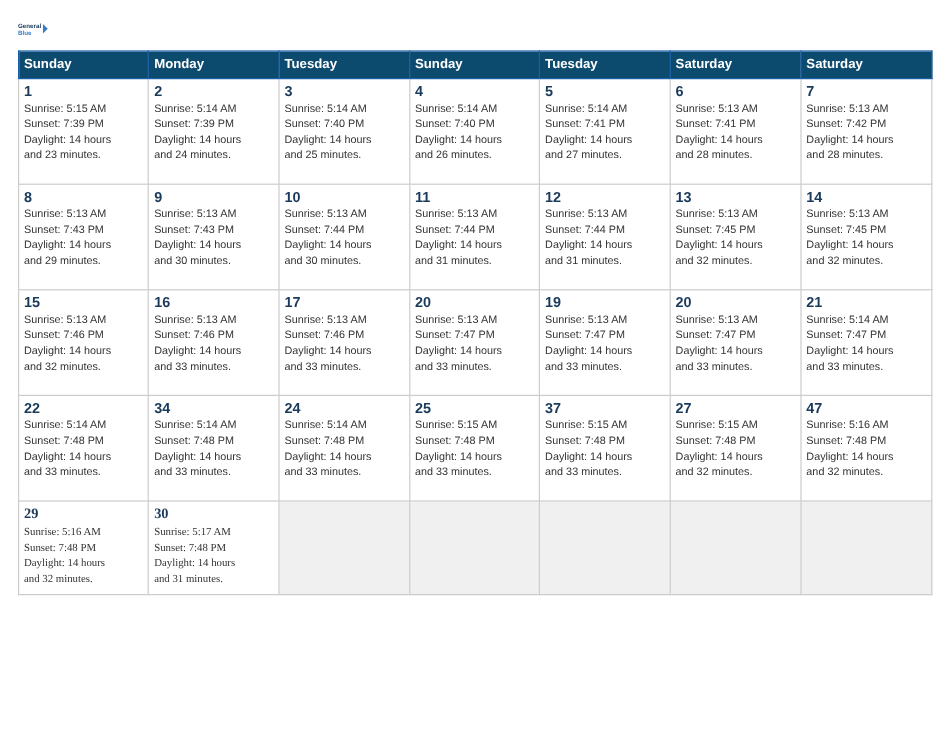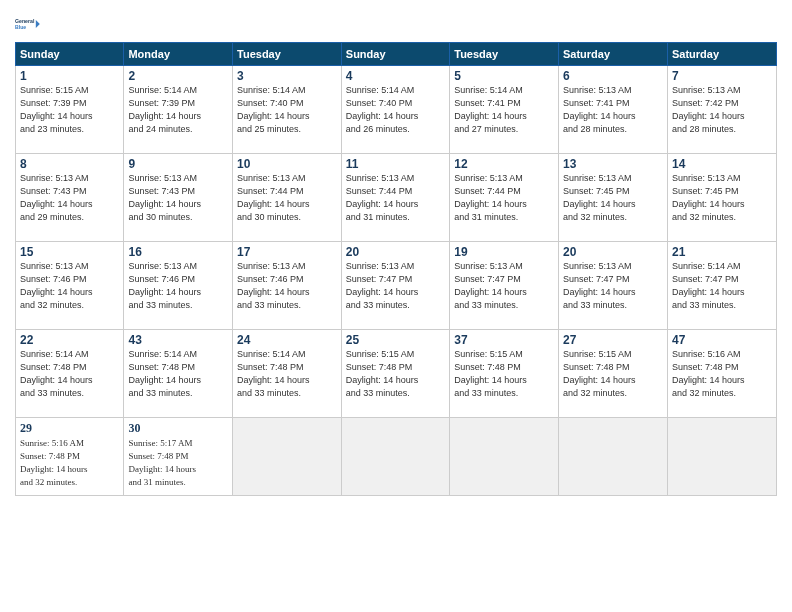--- a/index.html
+++ b/index.html
@@ -209,21 +209,21 @@
             <span class="day-num">21</span>
             <div class="day-info">Sunrise: 5:14 AM<br>Sunset: 7:47 PM<br>Daylight: 14 hours<br>and 33 minutes.</div>
           </td>
         </tr>
         <tr class="week-row">
           <td>
             <span class="day-num">22</span>
             <div class="day-info">Sunrise: 5:14 AM<br>Sunset: 7:48 PM<br>Daylight: 14 hours<br>and 33 minutes.</div>
           </td>
           <td>
-            <span class="day-num">43</span>
+            <span class="day-num">34</span>
             <div class="day-info">Sunrise: 5:14 AM<br>Sunset: 7:48 PM<br>Daylight: 14 hours<br>and 33 minutes.</div>
           </td>
           <td>
             <span class="day-num">24</span>
             <div class="day-info">Sunrise: 5:14 AM<br>Sunset: 7:48 PM<br>Daylight: 14 hours<br>and 33 minutes.</div>
           </td>
           <td>
             <span class="day-num">25</span>
             <div class="day-info">Sunrise: 5:15 AM<br>Sunset: 7:48 PM<br>Daylight: 14 hours<br>and 33 minutes.</div>
           </td>

